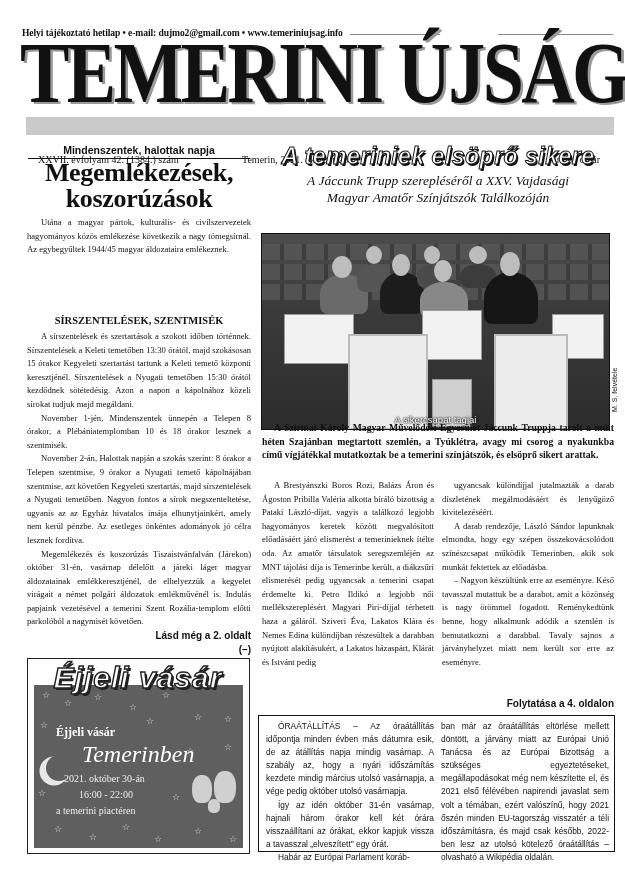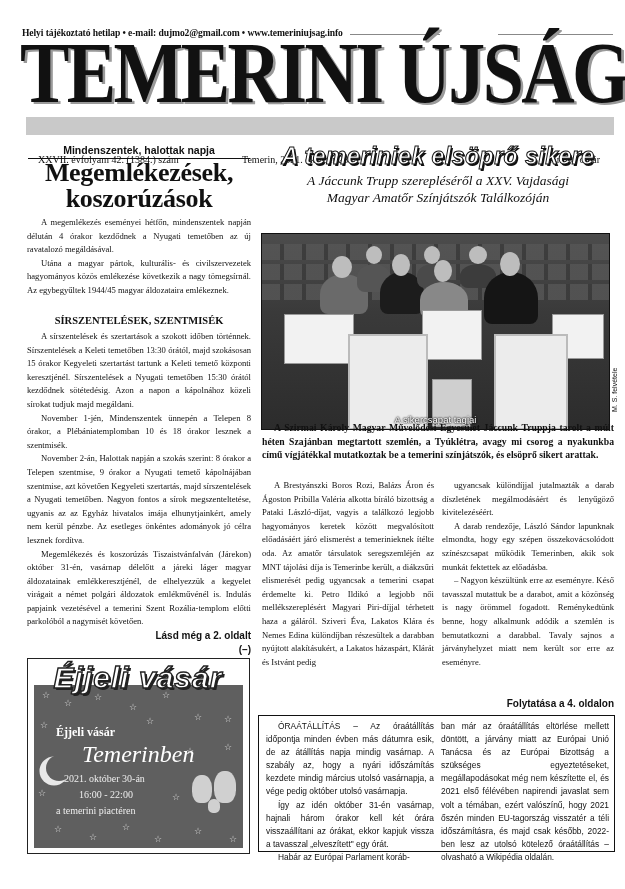--- a/index.html
+++ b/index.html
@@ -75,21 +75,20 @@
 <div class="title">TEMERINI ÚJSÁG</div>
 <div class="infobar">
   <span class="ib-issue">XXVII. évfolyam 42. (1384.) szám</span>
   <span class="ib-date">Temerin, 2021. október 28.</span>
   <span class="ib-price">Ára 80 dinár</span>
 </div>
 
 <div class="kicker">Mindenszentek, halottak napja</div>
 <div class="headline">Megemlékezések, koszorúzások</div>
 <div class="body-l" style="top:216px;">
-  <p>A megemlékezés eseményei hétfőn, mindenszentek napján délután 4 órakor kezdődnek a Nyugati temetőben az új ravatalozó megáldásával.</p>
   <p>Utána a magyar pártok, kulturális- és civilszervezetek hagyományos közös emlékezése következik a nagy tömegsírnál. Az egybegyűltek 1944/45 magyar áldozataira emlékeznek.</p>
 </div>
 <div class="sub-l">SÍRSZENTELÉSEK, SZENTMISÉK</div>
 <div class="body-l" style="top:330px;">
   <p>A sírszentelések és szertartások a szokott időben történnek. Sírszentelések a Keleti temetőben 13:30 órától, majd szokásosan 15 órakor Kegyeleti szertartást tartunk a Keleti temető központi keresztjénél. Sírszentelések a Nyugati temetőben 15:30 órától kezdődnek sötétedésig. Azon a napon a kápolnához közeli sírokat tudjuk majd megáldani.</p>
   <p>November 1-jén, Mindenszentek ünnepén a Telepen 8 órakor, a Plébániatemplomban 10 és 18 órakor lesznek a szentmisék.</p>
   <p>November 2-án, Halottak napján a szokás szerint: 8 órakor a Telepen szentmise, 9 órakor a Nyugati temető kápolnájában szentmise, azt követően Kegyeleti szertartás, majd sírszentelések a Nyugati temetőben. Nagyon fontos a sírok megszenteltetése, ugyanis az az Egyház hivatalos imája elhunytjainkért, amely nem kerül pénzbe. Az esetleges önkéntes adományok jó célra lesznek fordítva.</p>
   <p>Megemlékezés és koszorúzás Tiszaistvánfalván (Járekon) október 31-én, vasárnap délelőtt a járeki láger magyar áldozatainak emlékkeresztjénél, de elhelyezzük a kegyelet virágait a német polgári áldozatok emlékművénél is. Indulás papjaink vezetésével a temerini Szent Rozália-templom előtti parkolóból a nagymisét követően.</p>
 </div>
 <div class="see-more">Lásd még a 2. oldalt</div>

